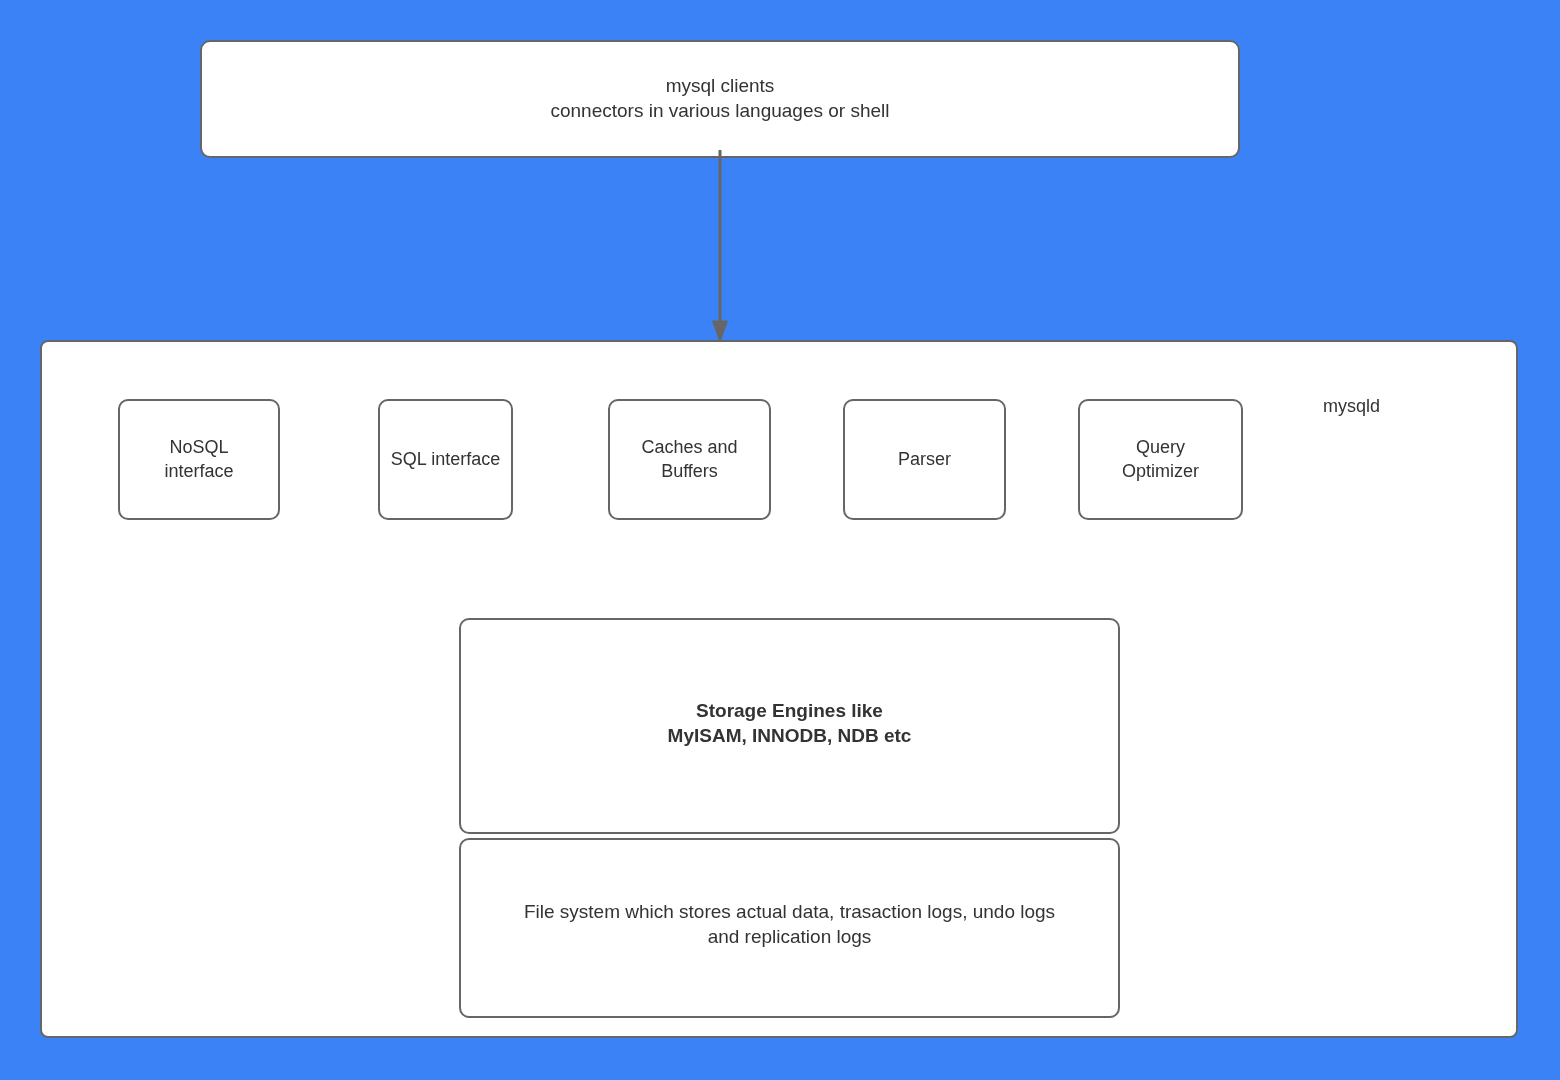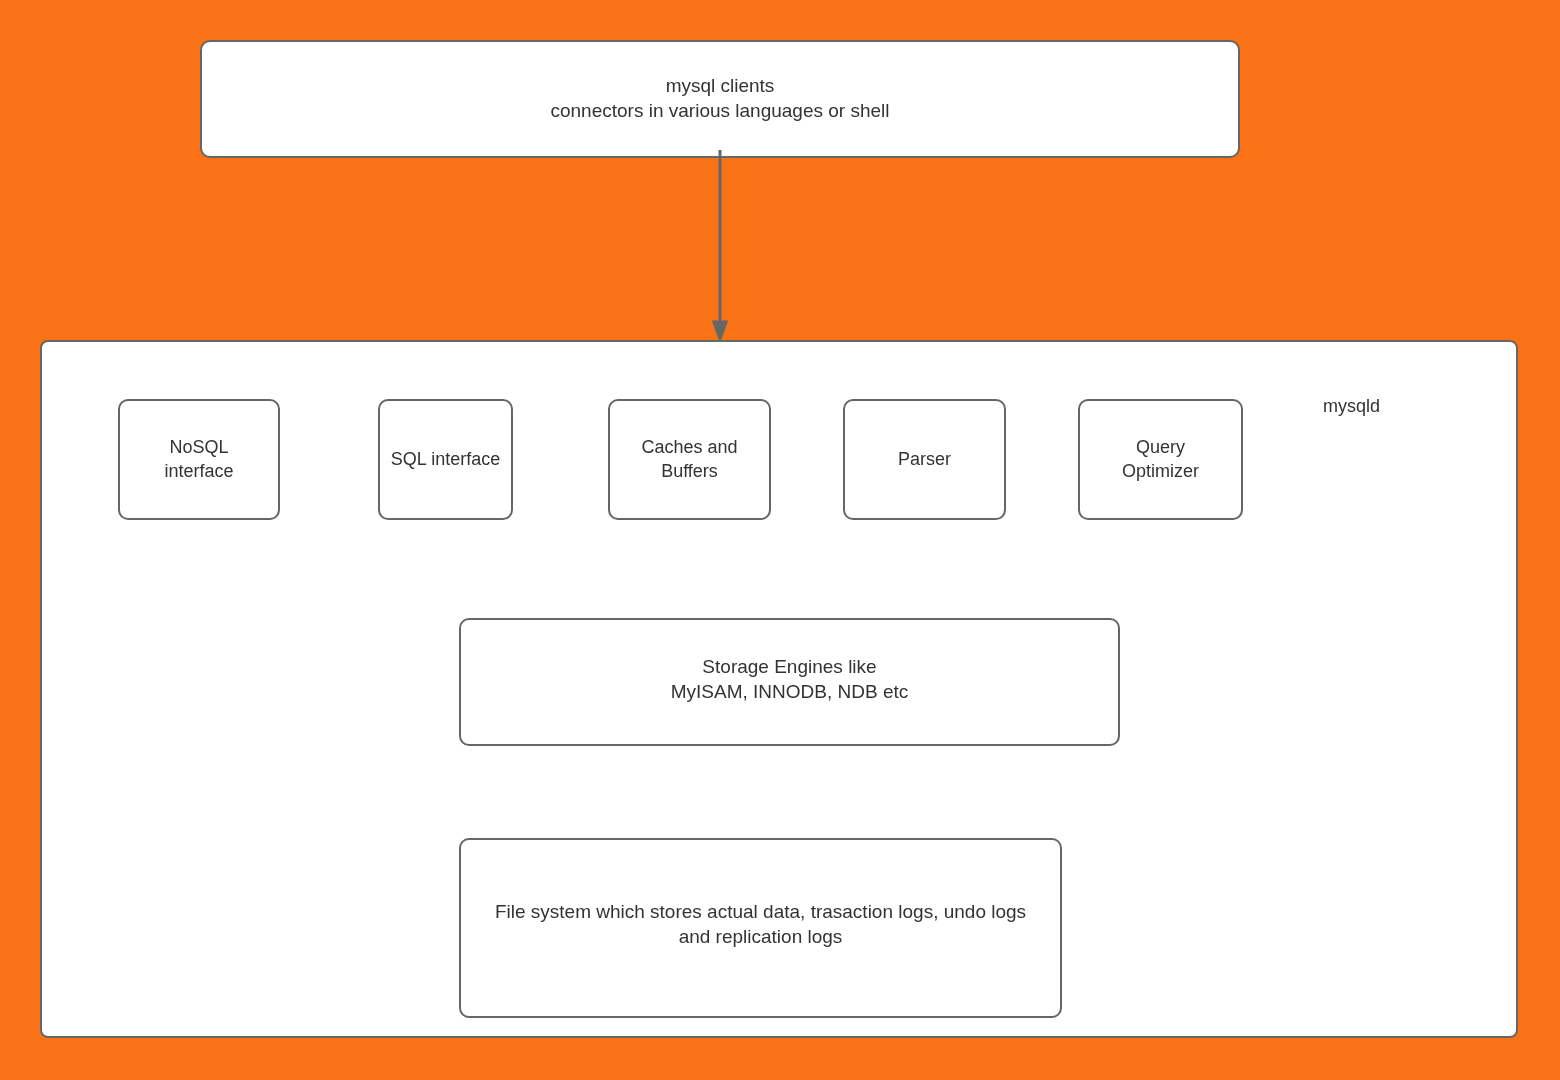--- a/index.html
+++ b/index.html
@@ -9,21 +9,21 @@
     background: #ffffff;
   }
   body {
     font-family: "Liberation Sans", sans-serif;
     color: #333333;
   }
   #canvas {
     position: relative;
     width: 1560px;
     height: 1080px;
-    background: #f97316;
+    background: #3b82f6;
     overflow: hidden;
   }
   .node {
     position: absolute;
     box-sizing: border-box;
     background: #ffffff;
     border: 2px solid #666666;
     border-radius: 10px;
     display: flex;
     align-items: center;
@@ -70,29 +70,30 @@
   #node-sql       { left: 378px;  width: 135px; }
   #node-caches    { left: 608px;  width: 163px; }
   #node-parser    { left: 843px;  width: 163px; }
   #node-optimizer { left: 1078px; width: 165px; }
 
   
   #node-storage {
     left: 459px;
     top: 618px;
     width: 661px;
-    height: 128px;
+    height: 216px;
     font-size: 19px;
     align-items: center;
     padding-bottom: 4px;
+    font-weight: bold;
   }
   #node-filesystem {
     left: 459px;
     top: 838px;
-    width: 603px;
+    width: 661px;
     height: 180px;
     font-size: 19px;
     align-items: center;
     padding-bottom: 6px;
   }
   
   #connector-arrow {
     position: absolute;
     left: 690px;
     top: 150px;

